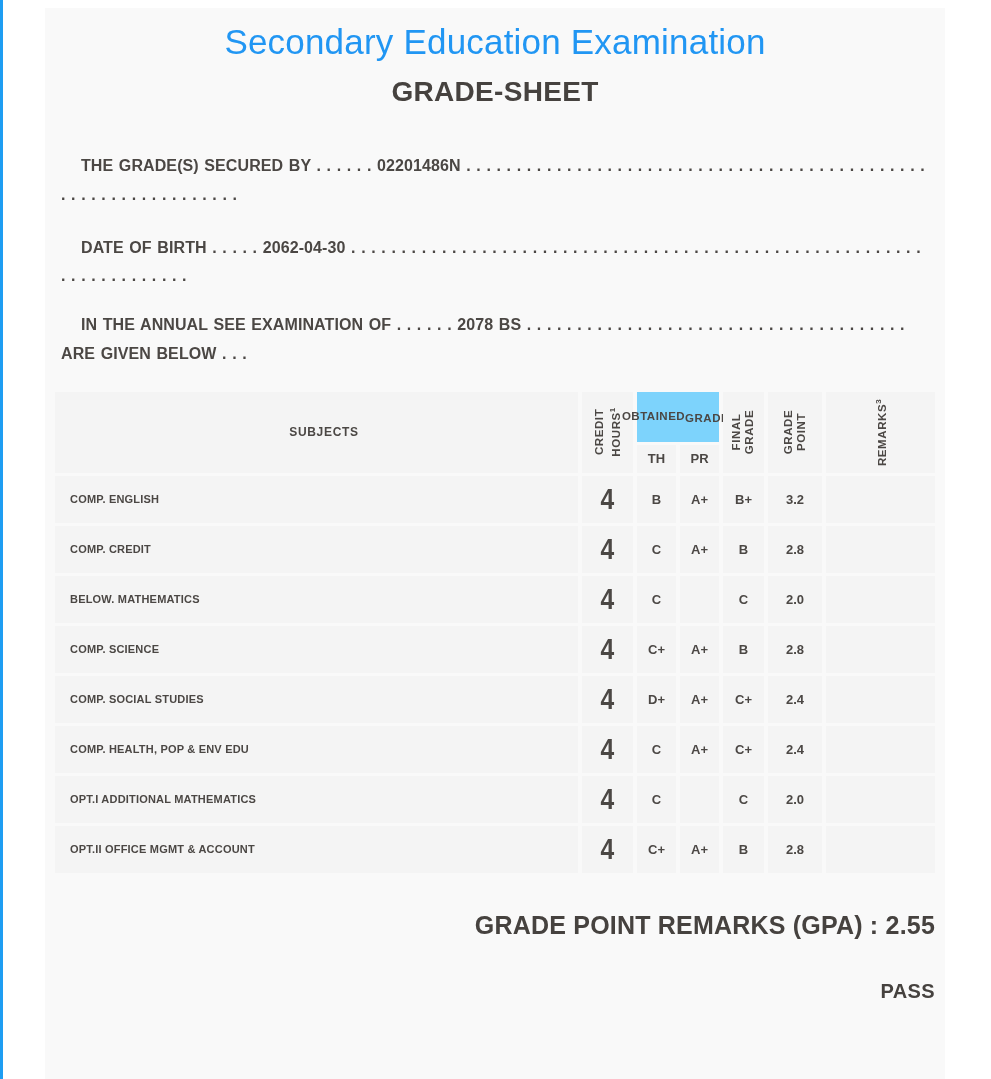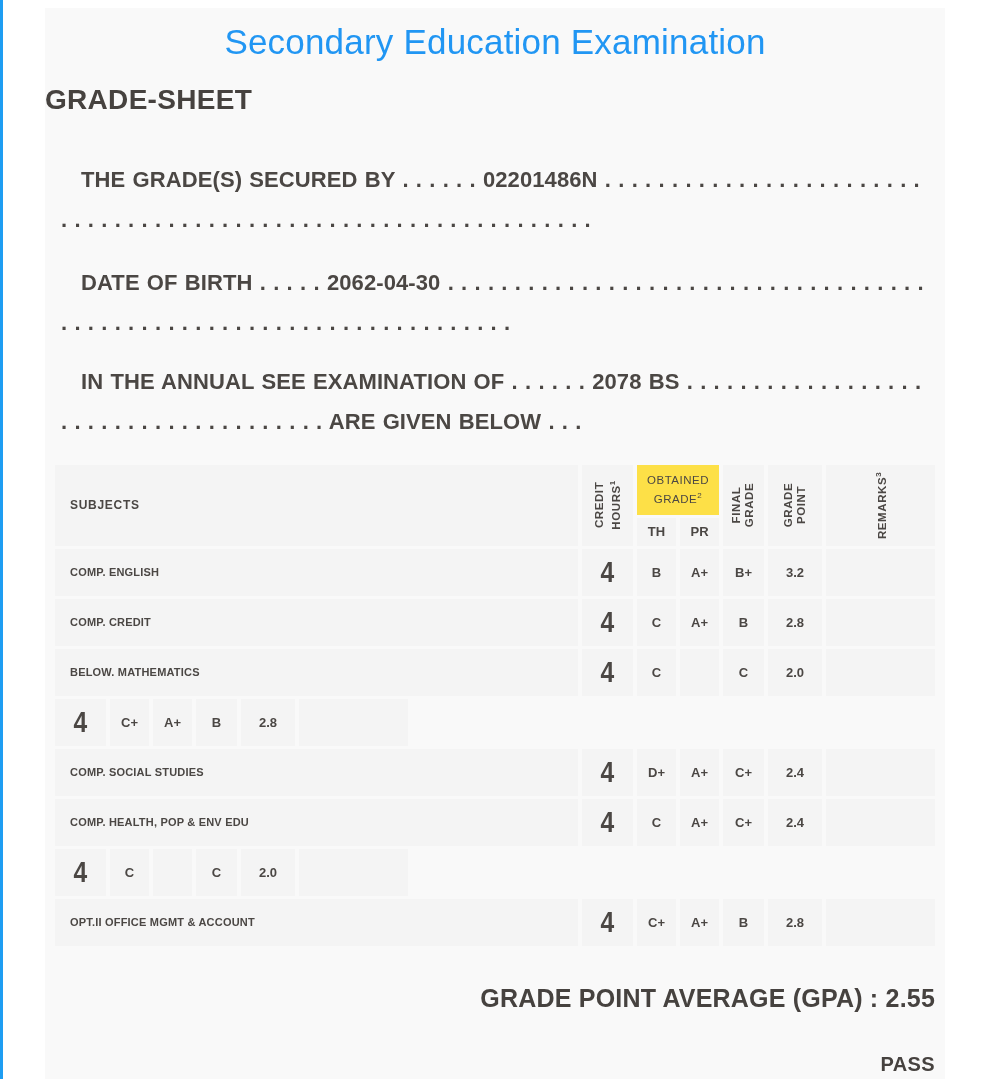--- a/index.html
+++ b/index.html
@@ -17,58 +17,58 @@
   }
   .content {
     position:absolute; left:45px; top:8px; width:900px; height:1079px;
     background:#f9f9f9; overflow:hidden;
   }
   .title {
     margin-top:14px; text-align:center;
     font-size:35px; font-weight:400; color:#2196f3; letter-spacing:.2px;
   }
   .subtitle {
-    margin-top:22px; 
+    margin-top:14px; text-align:center;
     font-size:28px; font-weight:700; color:#46423f; letter-spacing:.3px;
   }
   .statement {
-    margin:24px 16px 0; font-size:22px; font-weight:700; color:#4b4744;
+    margin:24px 16px 0; font-size:16px; font-weight:700; color:#4b4744;
     line-height:1.8; text-indent:20px; word-spacing:1px; letter-spacing:.1px;
   }
   .statement.first { margin-top:44px; }
   .statement.exam  { margin-top:20px; }
 
   
   .sheet-table { margin:23px 10px 0; }
   .thead { display:flex; gap:4px; height:81px; margin-bottom:3px; }
   .trow  { display:flex; gap:4px; height:47px; margin-bottom:3px; }
   .cell  { background:#f4f4f4; display:flex; align-items:center; justify-content:center; flex-shrink:0; }
   .c-sub    { flex:1 1 auto; }
   .c-credit { width:51px; }
   .c-th, .c-pr { width:39px; }
   .c-final  { width:41px; }
   .c-point  { width:54px; }
   .c-rem    { width:109px; }
 
   .hsub {
-    justify-content:flex-start; padding-left:15px;
+    justify-content:center; padding-left:15px;
     font-size:12px; font-weight:700; letter-spacing:.7px; color:#4b4744;
   }
   .vert {
     transform:rotate(-90deg);
     font-size:11.5px; font-weight:700; letter-spacing:.6px;
     line-height:13px; text-align:center; white-space:nowrap; color:#4b4744;
   }
   sup { font-size:8px; }
 
   .obtained-group { width:82px; display:flex; flex-direction:column; gap:3px; flex-shrink:0; }
   .obtained-label {
-    height:50px; background:#fde047;
-    display:flex; flex-direction:column; align-items:center; justify-content:center;
-    font-size:11.5px; font-weight:400; letter-spacing:.5px; line-height:15px; color:#4b4744;
+    height:50px; background:#7dd3fc;
+    display:flex; flex-direction:row; align-items:center; justify-content:center;
+    font-size:11.5px; font-weight:700; letter-spacing:.5px; line-height:15px; color:#4b4744;
   }
   .obtained-sub { flex:1 1 auto; display:flex; gap:4px; }
   .sub-col { width:39px; font-size:13px; font-weight:700;text-align:center; }
 
   .subject {
     justify-content:flex-start; padding-left:15px;
     font-size:11px; font-weight:700; letter-spacing:.2px; color:#4b4744;
   }
   .credit-num {
     font-size:30px; font-weight:700; color:#4b4744;
@@ -177,20 +177,21 @@
             <span class="credit-num">4</span>
           </div>
     <div class="cell c-th grade">C</div>
     <div class="cell c-pr grade"></div>
     <div class="cell c-final grade">C</div>
     <div class="cell c-point grade">2.0</div>
     <div class="cell c-rem"></div>
   </div>
 
   <div class="trow">
+    <div class="cell c-sub subject">COMP. SCIENCE</div>
     <div class="cell c-credit">
             <span class="credit-num">4</span>
           </div>
     <div class="cell c-th grade">C+</div>
     <div class="cell c-pr grade">A+</div>
     <div class="cell c-final grade">B</div>
     <div class="cell c-point grade">2.8</div>
     <div class="cell c-rem"></div>
   </div>
 
@@ -212,20 +213,21 @@
             <span class="credit-num">4</span>
           </div>
     <div class="cell c-th grade">C</div>
     <div class="cell c-pr grade">A+</div>
     <div class="cell c-final grade">C+</div>
     <div class="cell c-point grade">2.4</div>
     <div class="cell c-rem"></div>
   </div>
 
   <div class="trow">
+    <div class="cell c-sub subject">OPT.I ADDITIONAL MATHEMATICS</div>
     <div class="cell c-credit">
             <span class="credit-num">4</span>
           </div>
     <div class="cell c-th grade">C</div>
     <div class="cell c-pr grade"></div>
     <div class="cell c-final grade">C</div>
     <div class="cell c-point grade">2.0</div>
     <div class="cell c-rem"></div>
   </div>
 
@@ -236,17 +238,17 @@
           </div>
     <div class="cell c-th grade">C+</div>
     <div class="cell c-pr grade">A+</div>
     <div class="cell c-final grade">B</div>
     <div class="cell c-point grade">2.8</div>
     <div class="cell c-rem"></div>
   </div>
 </div>
   </div>
 
-  <div class="gpa"><span>GRADE POINT AVERAGE (GPA) :</span> <span>2.55</span></div>
+  <div class="gpa"><span>GRADE POINT REMARKS (GPA) :</span> <span>2.55</span></div>
 
   <div class="result">PASS</div>
 
 </div>
 
 </body></html>

